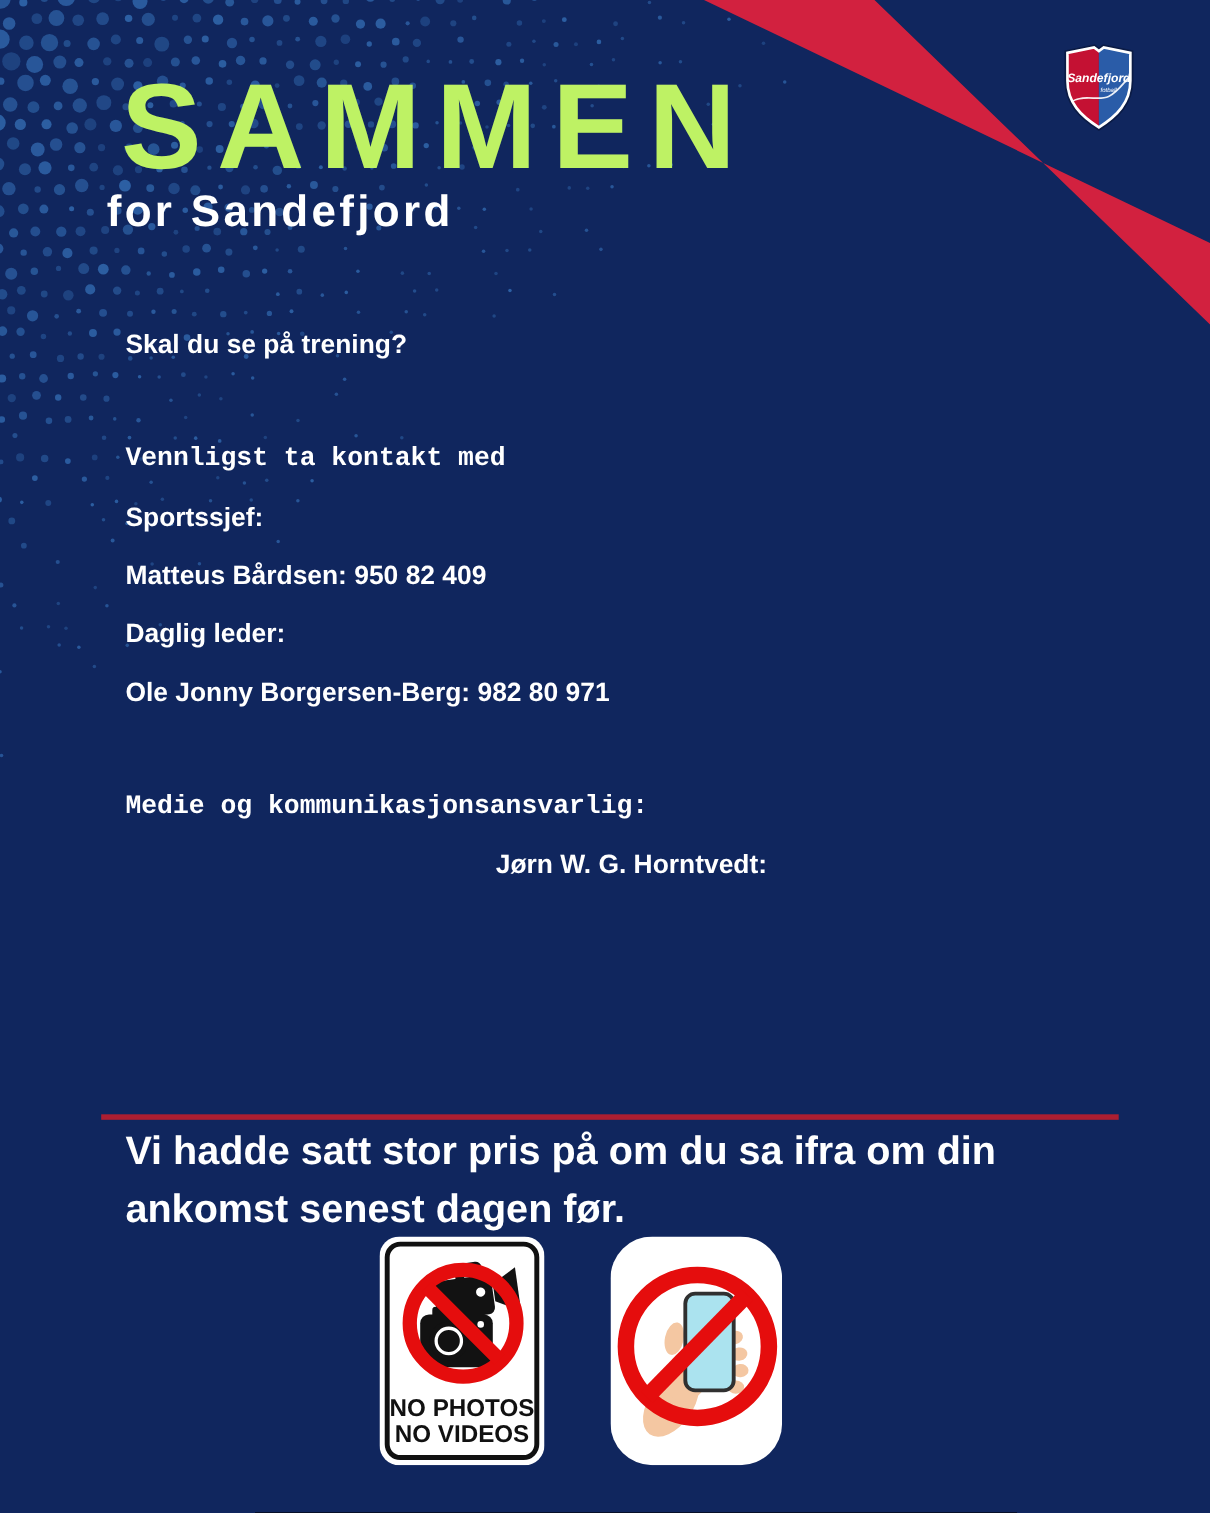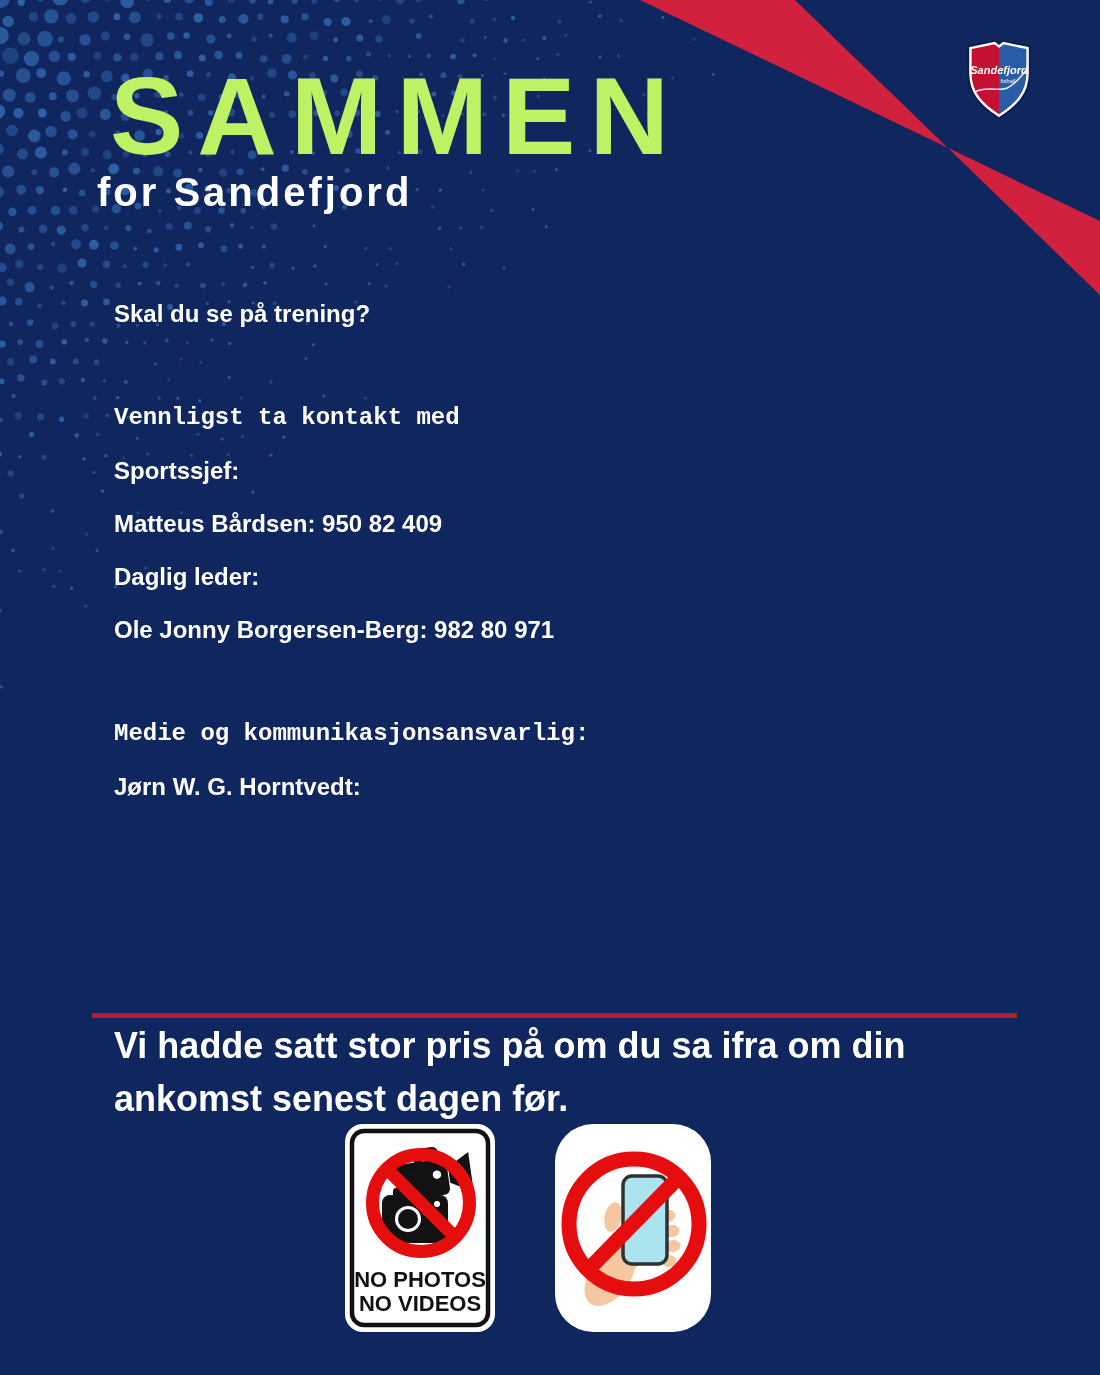--- a/index.html
+++ b/index.html
@@ -20,21 +20,21 @@
     position:absolute;left:97px;top:172px;z-index:3;
     color:#fff;font-size:40px;font-weight:700;letter-spacing:3px;
     line-height:1;white-space:nowrap;
   }
   .body-text{
     position:absolute;left:114px;top:287px;z-index:3;width:920px;
     color:#fff;font-size:24px;font-weight:700;
   }
   .body-text p{margin:0;line-height:53px;white-space:nowrap;}
   .body-text p.gap{margin-top:51px;font-family:Liberation Mono, monospace;}
-  .phone-line{position:relative;}
+  .phone-line{position:relative;text-align:center;}
   .phone-num{position:absolute;left:430px;top:0;}
   .divider{
     position:absolute;left:92px;top:1013px;width:925px;height:5px;
     background:#ad1e31;z-index:3;
   }
   .note-text{
     position:absolute;left:114px;top:1019px;z-index:3;
     color:#fff;font-size:36px;font-weight:700;
   }
   .note-text p{margin:0;line-height:53px;white-space:nowrap;}

